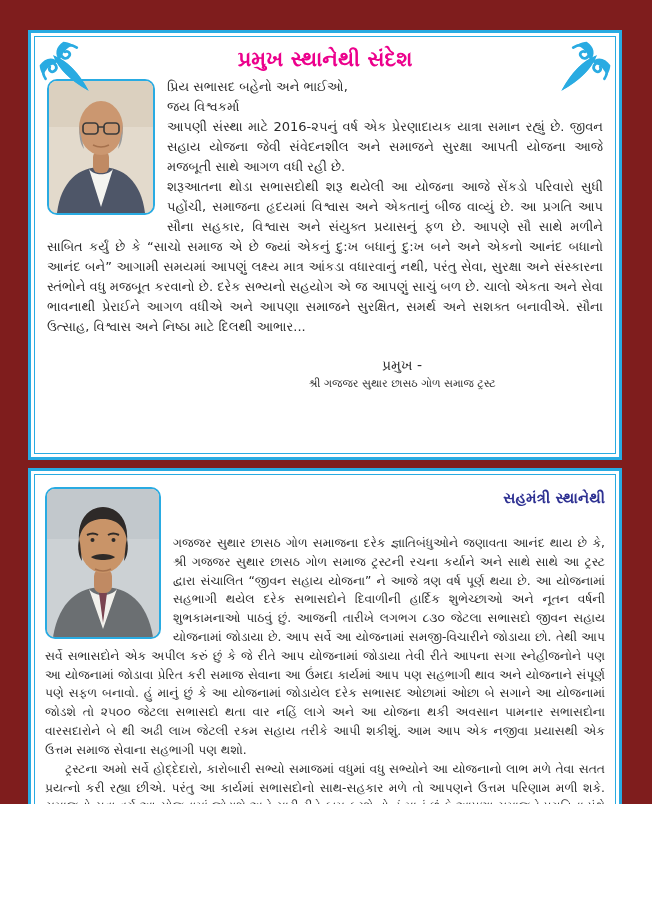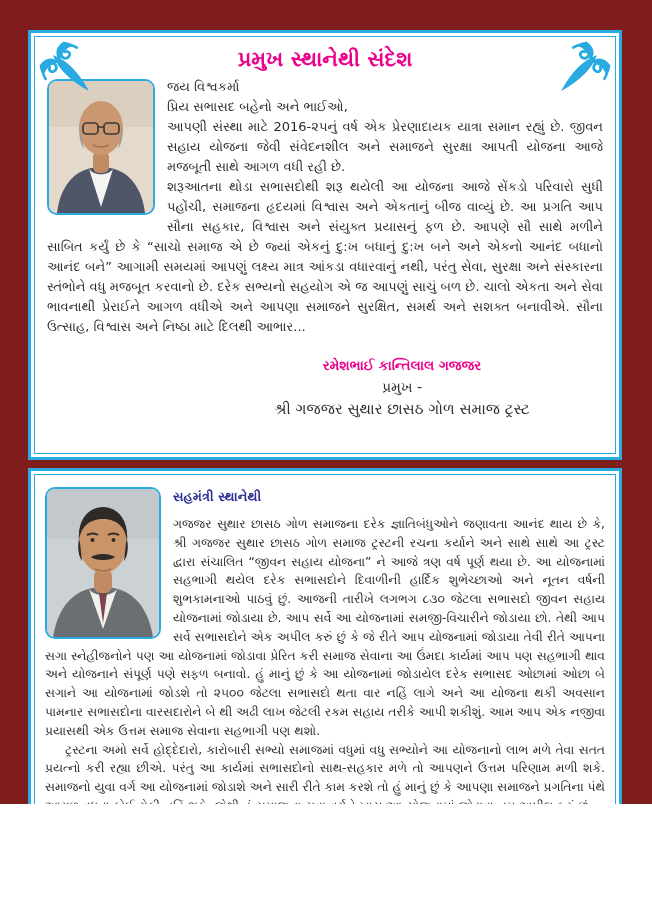--- a/index.html
+++ b/index.html
@@ -61,34 +61,34 @@
   .greet{text-align:left;}
   .para{margin:0 0 0 0;}
   .sig1{
     margin:18px 36px 0 auto;
     width:330px;
     text-align:center;
     line-height:1.5;
   }
   .sig-name{color:#EC008C;font-weight:bold;font-size:13.5px;}
   .sig-role{font-size:14px;margin-top:2px;}
-  .sig-org{font-size:15px;}
+  .sig-org{font-size:11px;}
   
   .sec2-body{
     padding:14px 14px 0 14px;
     font-size:12.3px;
     line-height:1.53;
     text-align:justify;
   }
   .sec2-title{
-    font-size:13px;
+    font-size:15px;
     font-weight:bold;
     color:#2E3192;
-    margin:2px 0 8px 0;
-    text-align:left;
+    margin:2px 0 24px 0;
+    text-align:right;
   }
   .indent{text-indent:20px;}
   .slogan{text-align:center;margin-top:2px;}
   .closing{text-align:left;margin-top:2px;}
 </style>
 </head>
 <body>
 
 <svg width="0" height="0" style="position:absolute">
   <defs>
@@ -125,27 +125,26 @@
           <rect x="44" y="70" width="16" height="22" rx="6" fill="#c08a63"></rect>
           <ellipse cx="52" cy="47" rx="22" ry="27" fill="#cb9770"></ellipse>
           <path d="M31,42 C29,56 32,64 35,68 L31,50 Z" fill="#9b9b9b"></path>
           <path d="M73,42 C75,56 72,64 69,68 L73,50 Z" fill="#9b9b9b"></path>
           <rect x="34" y="42" width="15" height="11" rx="3.5" fill="none" stroke="#3a3a3a" stroke-width="1.7"></rect>
           <rect x="55" y="42" width="15" height="11" rx="3.5" fill="none" stroke="#3a3a3a" stroke-width="1.7"></rect>
           <line x1="49" y1="46" x2="55" y2="46" stroke="#3a3a3a" stroke-width="1.7"></line>
           <path d="M44,64 Q52,68 60,64" stroke="#a5714d" fill="none" stroke-width="1.5"></path>
         </svg>
       </div>
+      <div class="greet">પ્રિય સભાસદ બહેનો અને ભાઈઓ,</div>
       <div class="greet">જય વિશ્વકર્મા</div>
-      <div class="greet">પ્રિય સભાસદ બહેનો અને ભાઈઓ,</div>
       <p class="para">આપણી સંસ્થા માટે 2016-૨૫નું વર્ષ એક પ્રેરણાદાયક યાત્રા સમાન રહ્યું છે. જીવન સહાય યોજના જેવી સંવેદનશીલ અને સમાજને સુરક્ષા આપતી યોજના આજે મજબૂતી સાથે આગળ વધી રહી છે.</p>
       <p class="para">શરૂઆતના થોડા સભાસદોથી શરૂ થયેલી આ યોજના આજે સેંકડો પરિવારો સુધી પહોંચી, સમાજના હૃદયમાં વિશ્વાસ અને એકતાનું બીજ વાવ્યું છે. આ પ્રગતિ આપ સૌના સહકાર, વિશ્વાસ અને સંયુક્ત પ્રયાસનું ફળ છે. આપણે સૌ સાથે મળીને સાબિત કર્યું છે કે “સાચો સમાજ એ છે જ્યાં એકનું દુ:ખ બધાનું દુ:ખ બને અને એકનો આનંદ બધાનો આનંદ બને” આગામી સમયમાં આપણું લક્ષ્ય માત્ર આંકડા વધારવાનું નથી, પરંતુ સેવા, સુરક્ષા અને સંસ્કારના સ્તંભોને વધુ મજબૂત કરવાનો છે. દરેક સભ્યનો સહયોગ એ જ આપણું સાચું બળ છે. ચાલો એકતા અને સેવા ભાવનાથી પ્રેરાઈને આગળ વધીએ અને આપણા સમાજને સુરક્ષિત, સમર્થ અને સશક્ત બનાવીએ. સૌના ઉત્સાહ, વિશ્વાસ અને નિષ્ઠા માટે દિલથી આભાર...</p>
 
       <div class="sig1">
-        <div class="sig-name">રમેશભાઈ કાન્તિલાલ ગજજર</div>
         <div class="sig-role">પ્રમુખ -</div>
         <div class="sig-org">શ્રી ગજજર સુથાર છાસઠ ગોળ સમાજ ટ્રસ્ટ</div>
       </div>
     </div>
   </div>
 
   <div class="frame frame2">
     <svg class="ornament orn-bl" viewBox="0 0 64 64">
         <use href="#corner-flourish"></use>
       </svg>

